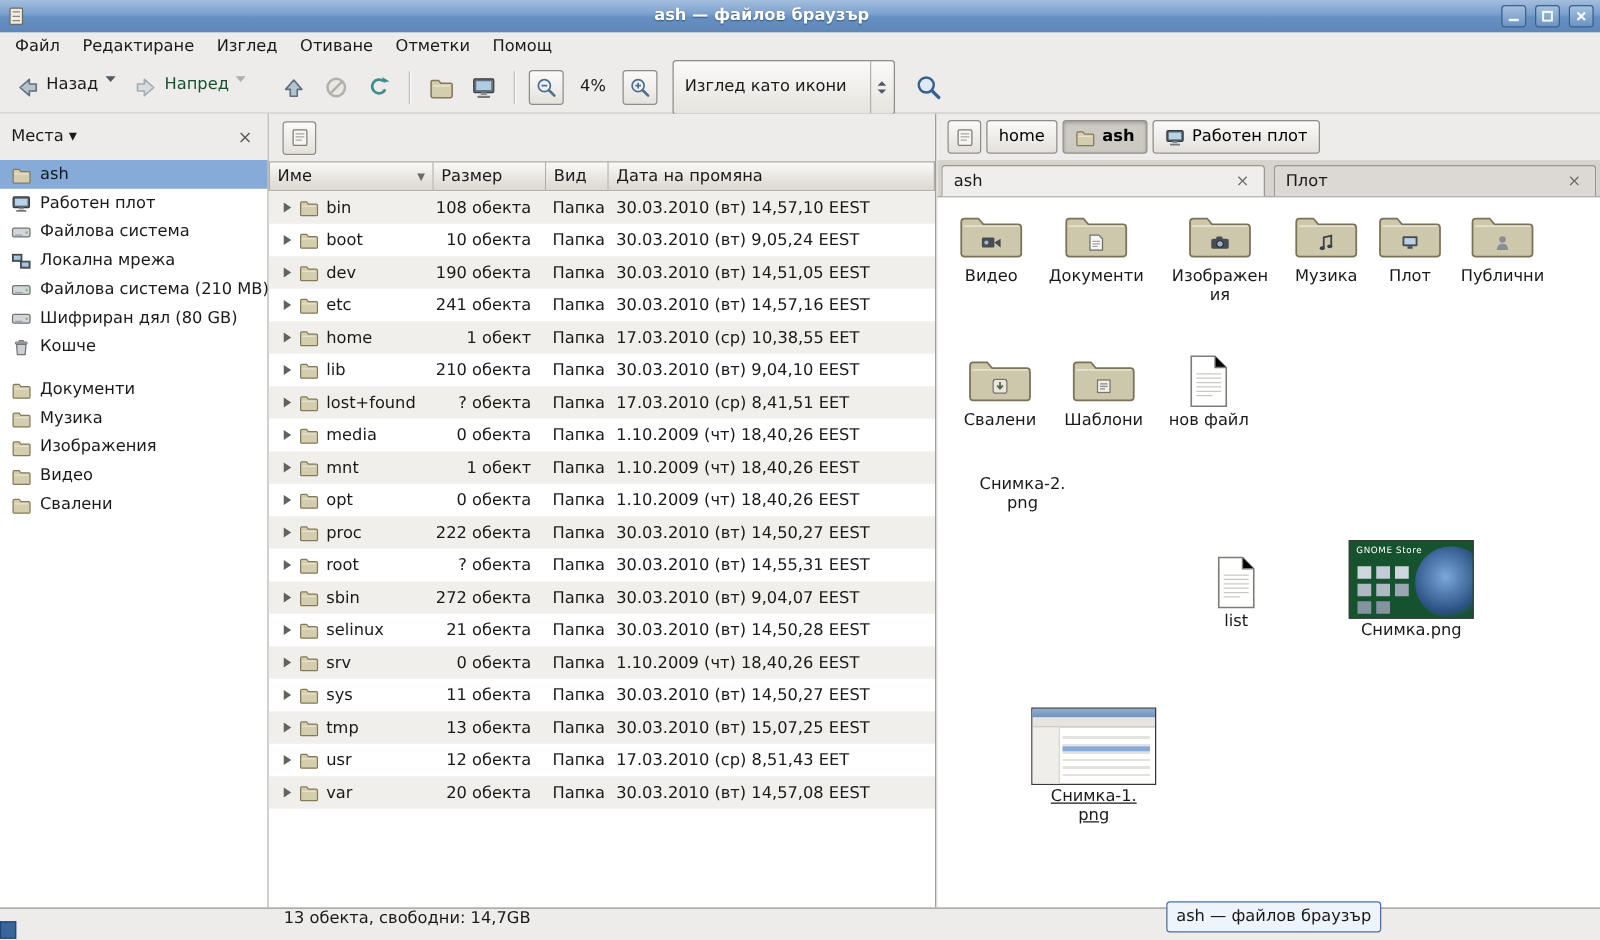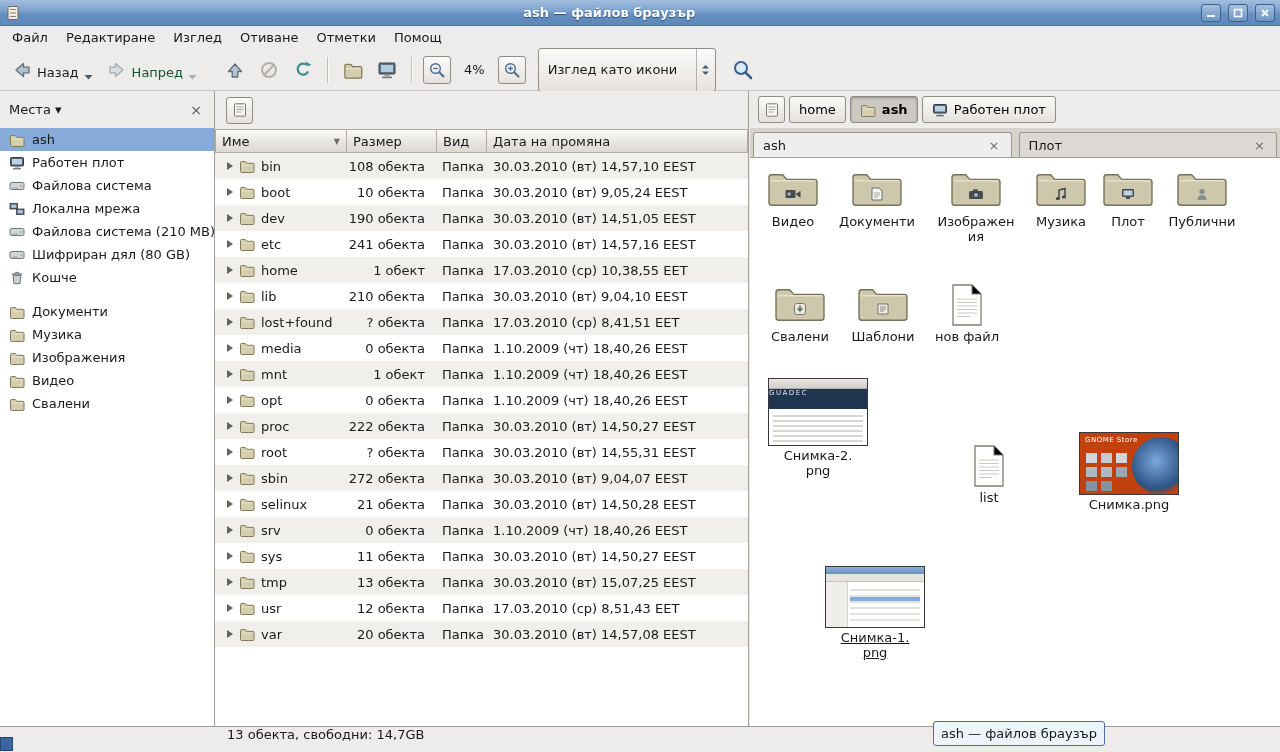--- a/index.html
+++ b/index.html
@@ -14,21 +14,21 @@
             border-bottom:1px solid #486c9e}
   .titlebar .title{flex:1;text-align:center;color:#fff;font-weight:bold;text-shadow:0 1px 1px rgba(15,35,65,.6)}
   .wbtn{width:20px;height:18px;border-radius:3px;border:1px solid #3b608e;margin-left:3px;
         background:linear-gradient(#a7c0dd,#6b94c4);display:inline-flex;align-items:center;justify-content:center}
 
   
   .menubar{position:absolute;top:26px;left:0;right:0;height:23px;background:#edeceb;display:flex;align-items:center;padding-left:3px}
   .menu-item{padding:2px 9px;cursor:default}
   .toolbar{position:absolute;top:49px;left:0;right:0;height:42px;background:#edeceb;border-bottom:1px solid #c9c6c1;
            display:flex;align-items:center;padding:0 6px;gap:2px}
-  .tbtn{display:inline-flex;align-items:flex-end;gap:5px;padding:4px 6px;border-radius:3px}
+  .tbtn{display:inline-flex;align-items:flex-start;gap:5px;padding:4px 6px;border-radius:3px}
   .tbtn.disabled{color:#14532d}
   .tsep{width:2px;height:26px;border-left:1px solid #c2bfb9;border-right:1px solid #fbfaf9;margin:0 6px}
   .sqbtn{width:28px;height:28px;border:1px solid #908d87;border-radius:3px;
          background:linear-gradient(#fbfaf9,#e5e2dd);display:inline-flex;align-items:center;justify-content:center;margin:0 2px}
   .zoomlabel{padding:0 9px}
   .combo{height:44px;min-width:178px;border:1px solid #908d87;border-radius:3px;margin-left:8px;
          background:linear-gradient(#fbfaf9,#e6e3de);display:inline-flex;align-items:stretch}
   .combo .ctext{flex:1;display:flex;align-items:center;padding:0 9px}
   .combo .carrows{width:19px;border-left:1px solid #b5b2ac;display:flex;align-items:center;justify-content:center}
   .searchbtn{margin-left:8px}
@@ -84,21 +84,21 @@
   .emblem{position:absolute;left:50%;top:58%;transform:translate(-50%,-50%);line-height:0}
 
   
   .thumb{position:relative;display:block;border:1px solid #383838;background:#fff;overflow:hidden}
   .thumb>span,.thumb>i{position:absolute;display:block}
   .thumb-web{width:100px;height:68px}
   .tw-chrome{top:0;left:0;right:0;height:10px;background:linear-gradient(#e9e7e3,#d2cfca);border-bottom:1px solid #b5b2ac}
   .tw-band{top:10px;left:0;right:0;height:20px;background:#203450;color:#e4eaf2;font-size:7px;font-style:normal;
            display:flex;align-items:center;justify-content:center;letter-spacing:1.5px}
   .tw-body{top:33px;left:4px;right:4px;bottom:3px;background:repeating-linear-gradient(#fff 0 3px,#d9d7d3 3px 5px)}
-  .thumb-store{width:100px;height:63px;background:#c2410c}
+  .thumb-store{width:100px;height:63px;background:#14532d}
   .ts-logo{top:3px;left:5px;color:#fff;font-size:7px;font-style:normal;letter-spacing:.5px}
   .ts-swirl{right:-12px;top:4px;width:58px;height:58px;border-radius:50%;
             background:radial-gradient(circle at 42% 42%,#7aa8dd,#2c5284 58%,rgba(24,34,46,0) 72%)}
   .ts-grid{left:6px;top:20px;width:11px;height:10px;background:#cfd6de;
            box-shadow:15px 0 #c3ccd6,30px 0 #cfd6de,0 14px #aeb9c4,15px 14px #aeb9c4,30px 14px #9aa7b3,0 28px #8593a0,15px 28px #8593a0}
   .thumb-window{width:100px;height:62px}
   .twn-title{top:0;left:0;right:0;height:7px;background:linear-gradient(#8fb0d4,#6a92c0)}
   .twn-tool{top:7px;left:0;right:0;height:8px;background:#e7e4e0;border-bottom:1px solid #c6c3bd}
   .twn-side{top:15px;left:0;width:22px;bottom:0;background:#f0eeeb;border-right:1px solid #d8d5d0}
   .twn-lines{top:18px;left:24px;right:4px;bottom:3px;background:repeating-linear-gradient(#fff 0 4px,#e4e2de 4px 6px)}
@@ -846,25 +846,20 @@
           <span class="bigicon" style="width:36px"><svg width="36" height="44" viewBox="0 0 36 44">
               <path d="M4 2h19l9 9v31H4z" fill="#fff" stroke="#7d7d78" stroke-width="1.3"></path>
               <path d="M23 2v9h9" fill="#ececе8" stroke="#7d7d78" stroke-width="1.1"></path>
               <g stroke="#c9c9c4">
                 <path d="M8 16h20M8 19.5h20M8 23h20M8 26.5h20M8 30h20M8 33.5h13"></path>
               </g>
             </svg></span>
           <span class="ivlabel">нов файл</span>
         </div>
         <div class="ivitem" style="left: 16px; top: 220px; width: 104px;">
-          <span class="thumb thumb-web">
-            <span class="tw-chrome"></span>
-            <i class="tw-band">GUADEC</i>
-            <span class="tw-body"></span>
-          </span>
           <span class="ivlabel">Снимка-2.<br>png</span>
         </div>
         <div class="ivitem" style="left: 194px; top: 286px; width: 90px;">
           <span class="bigicon" style="width:36px"><svg width="36" height="44" viewBox="0 0 36 44">
               <path d="M4 2h19l9 9v31H4z" fill="#fff" stroke="#7d7d78" stroke-width="1.3"></path>
               <path d="M23 2v9h9" fill="#ececе8" stroke="#7d7d78" stroke-width="1.1"></path>
               <g stroke="#c9c9c4">
                 <path d="M8 16h20M8 19.5h20M8 23h20M8 26.5h20M8 30h20M8 33.5h13"></path>
               </g>
             </svg></span>

